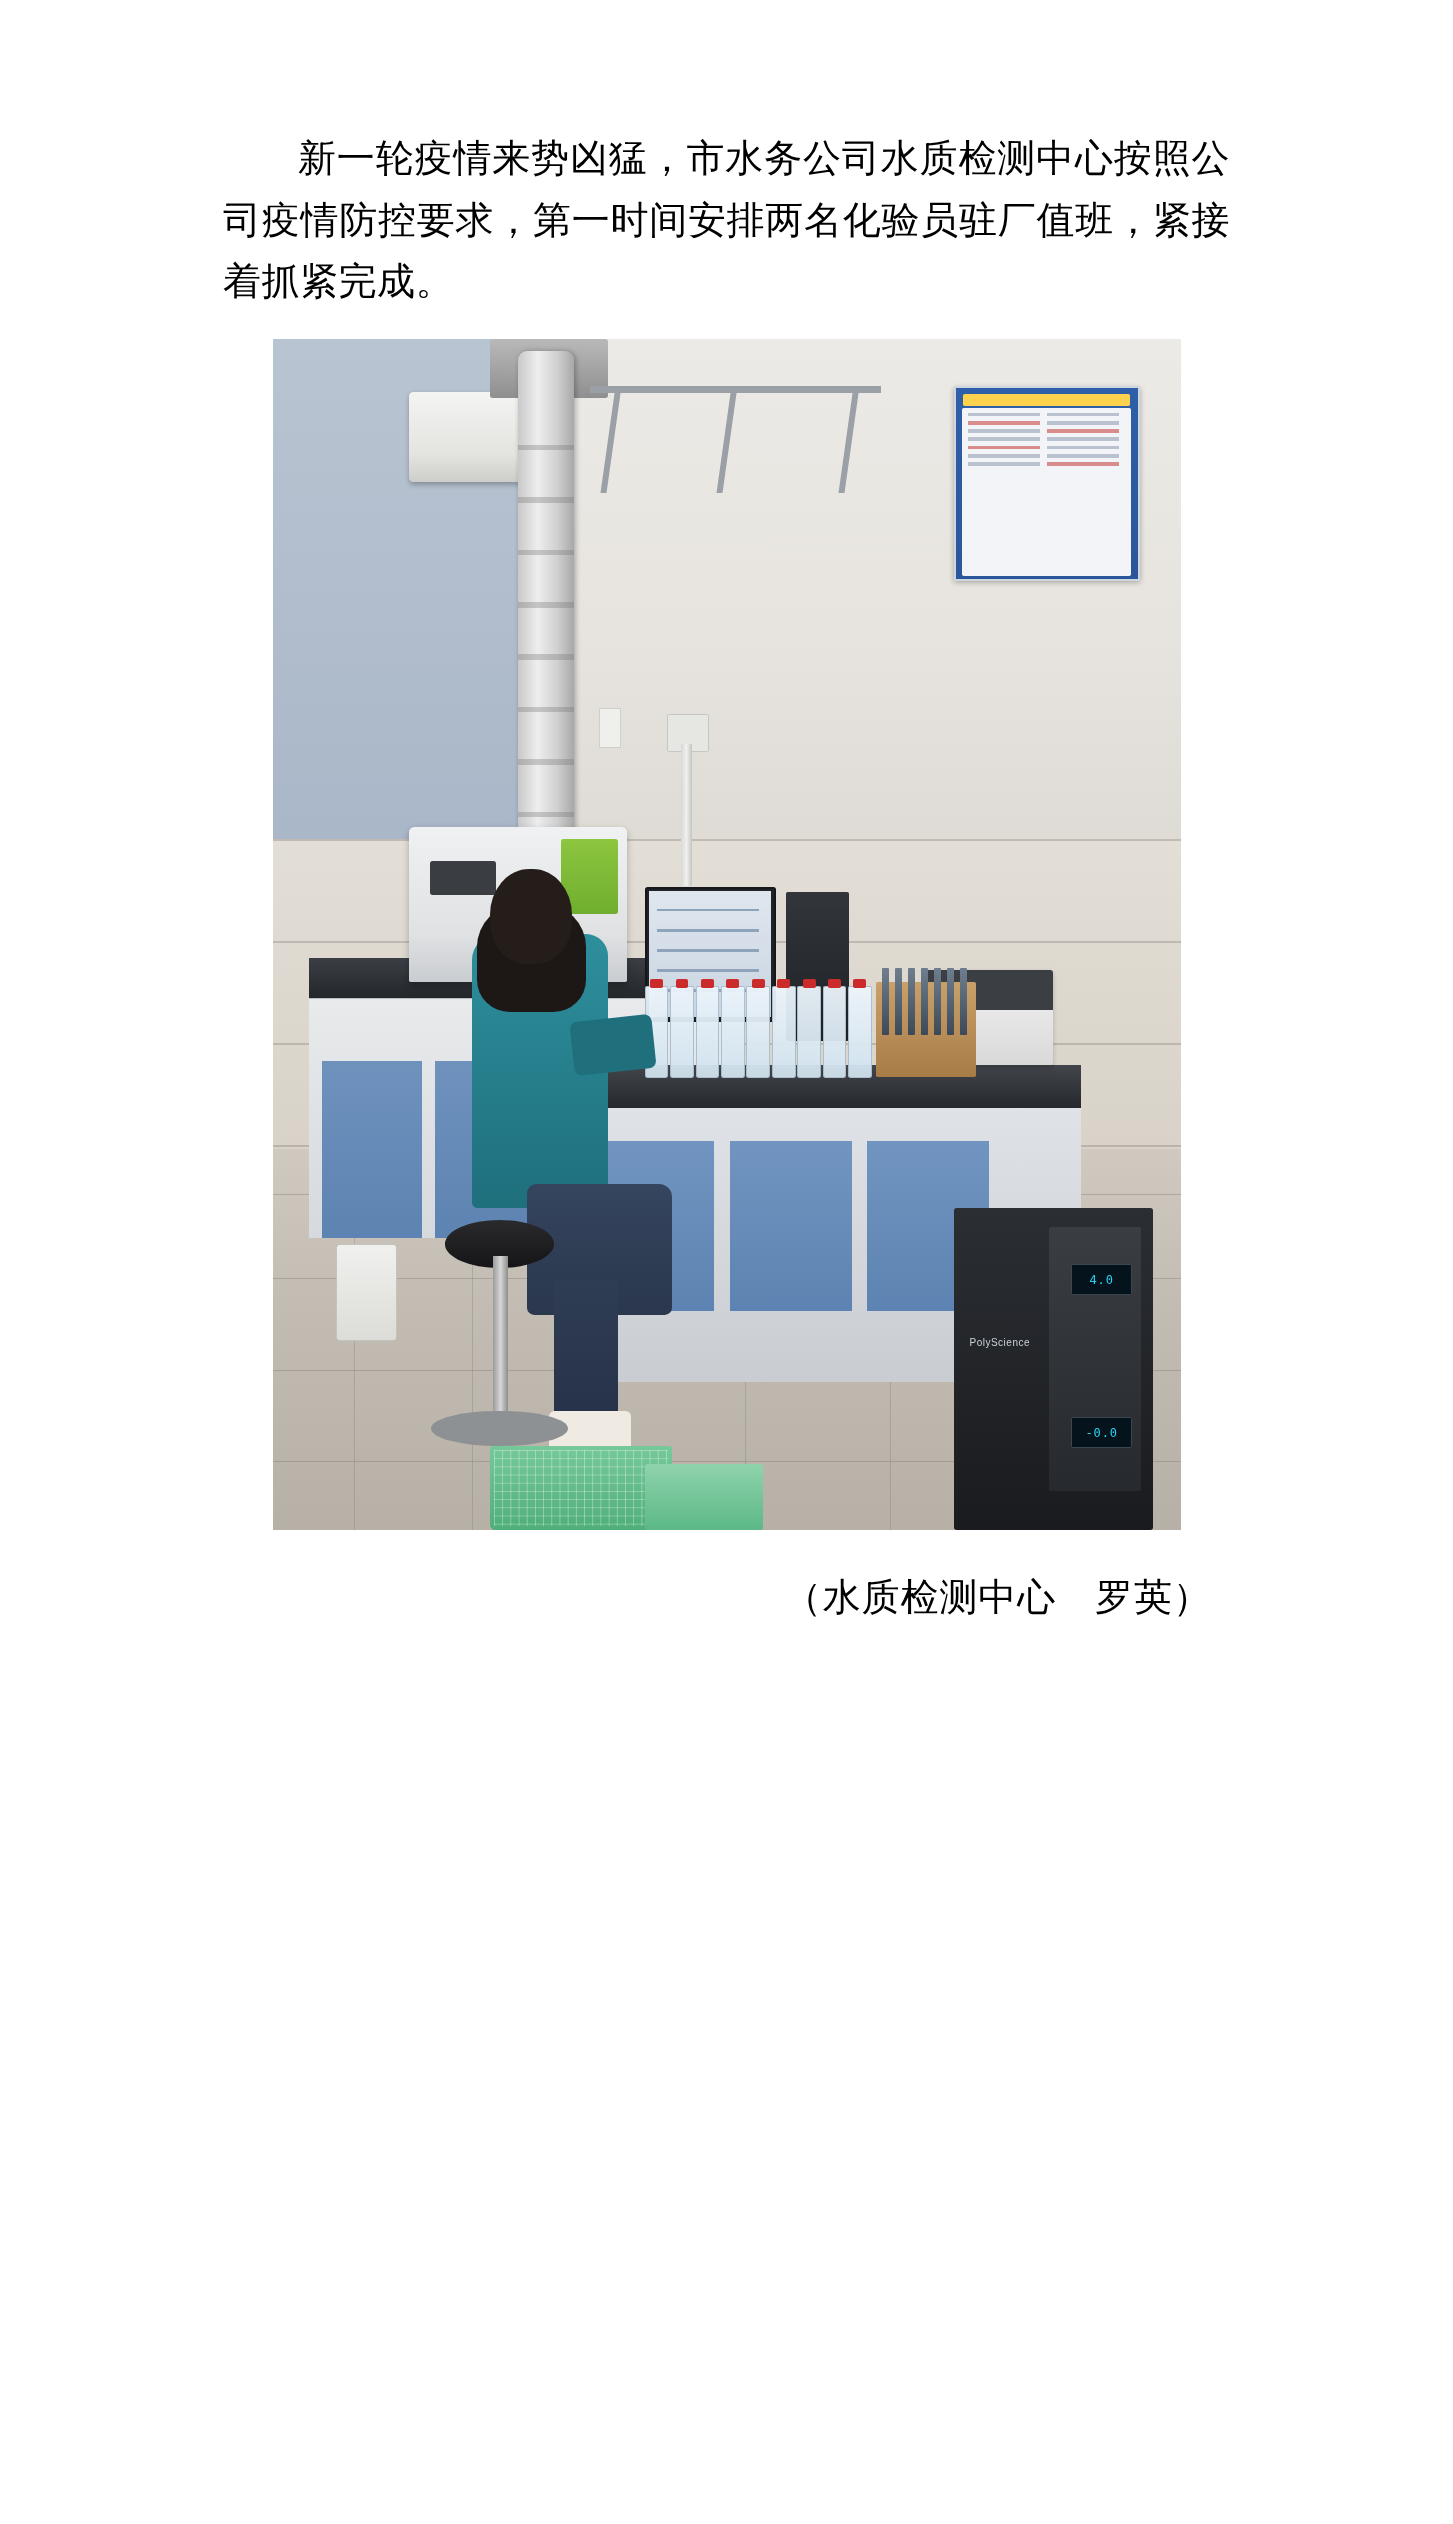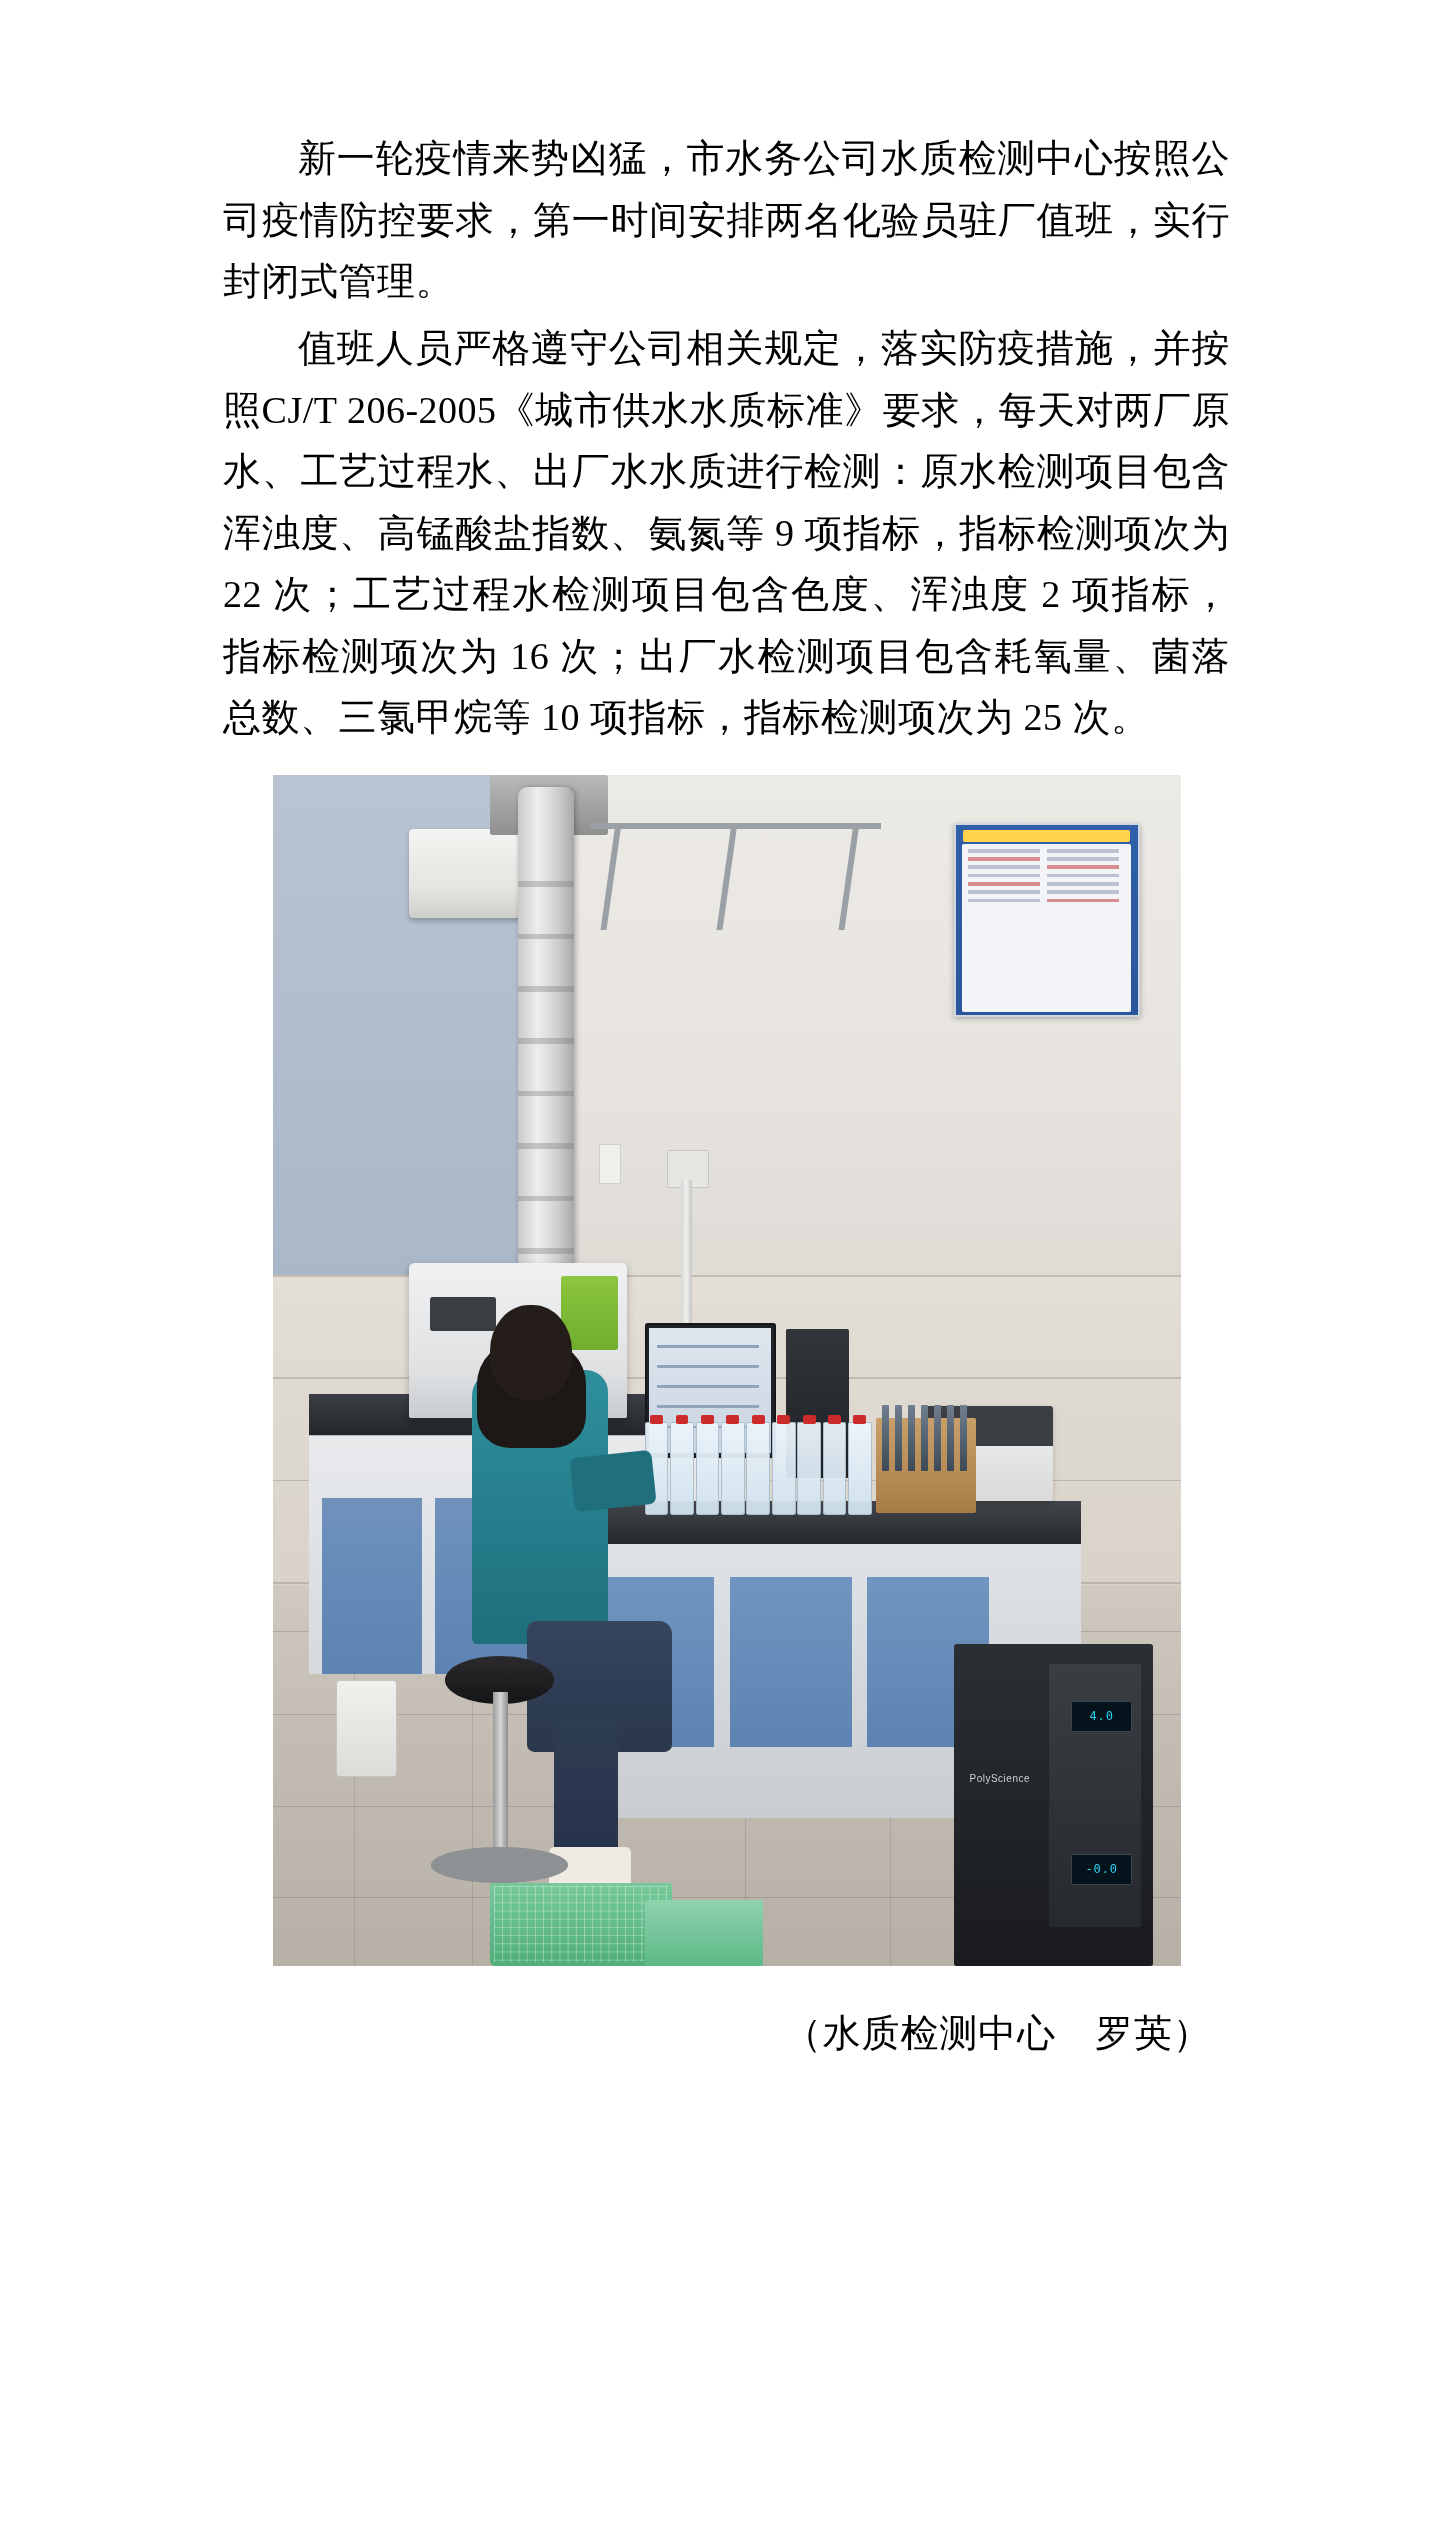--- a/index.html
+++ b/index.html
@@ -319,22 +319,21 @@
     letter-spacing: 0.9px;
     font-family: Liberation Serif, serif;
   }
 </style>
 </head>
 <body>
 
 <div class="page">
   <div class="doc-body">
 
-    <p class="para">新一轮疫情来势凶猛，市水务公司水质检测中心按照公司疫情防控要求，第一时间安排两名化验员驻厂值班，实行封闭式管理。</p>
-    <p class="para">值班人员严格遵守公司相关规定，落实防疫措施，并按照CJ/T 206-2005《城市供水水质标准》要求，每天对两厂原水、工艺过程水、出厂水水质进行检测：原水检测项目包含浑浊度、高锰酸盐指数、氨氮等 9 项指标，指标检测项次为 22 次；工艺过程水检测项目包含色度、浑浊度 2 项指标，指标检测项次为 16 次；出厂水检测项目包含耗氧量、菌落总数、三氯甲烷等 10 项指标，指标检测项次为 25 次。</p>
+    <p class="para">新一轮疫情来势凶猛，市水务公司水质检测中心按照公司疫情防控要求，第一时间安排两名化验员驻厂值班，紧接着抓紧完成。</p>
 
     <div class="figure-wrap">
       <div class="photo">
 
         <div class="wall-upper"></div>
         <div class="wall-blue"></div>
 
         <div class="wall-tile">
           <div class="tile-line" style="top:0"></div>
           <div class="tile-line" style="top:33%"></div>

